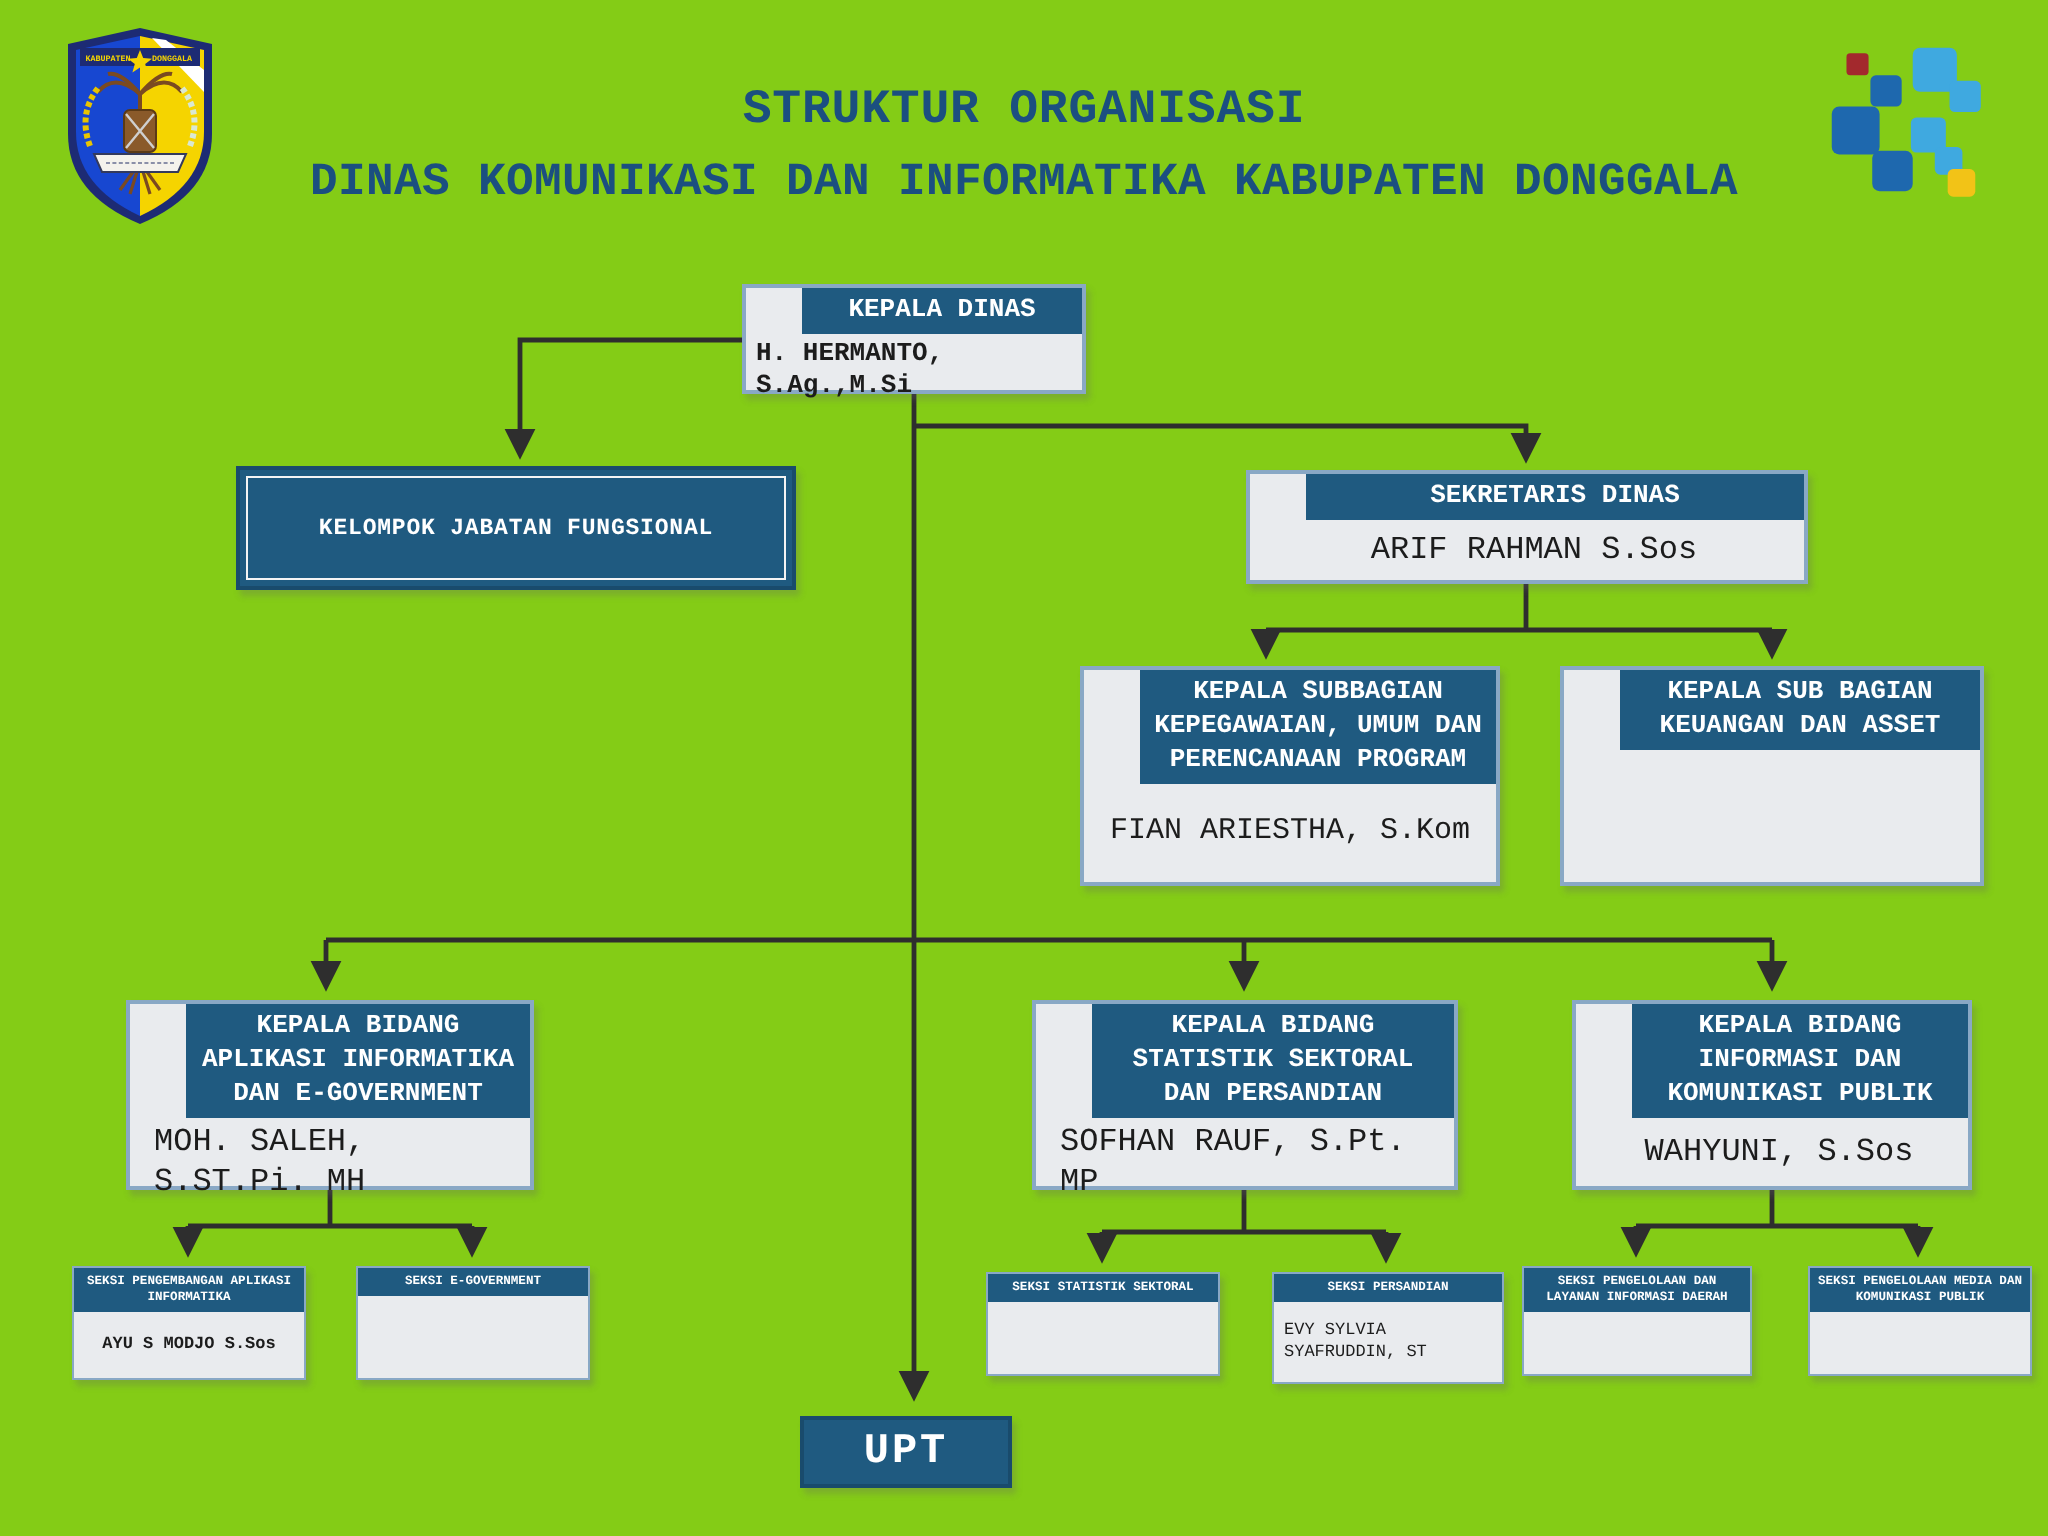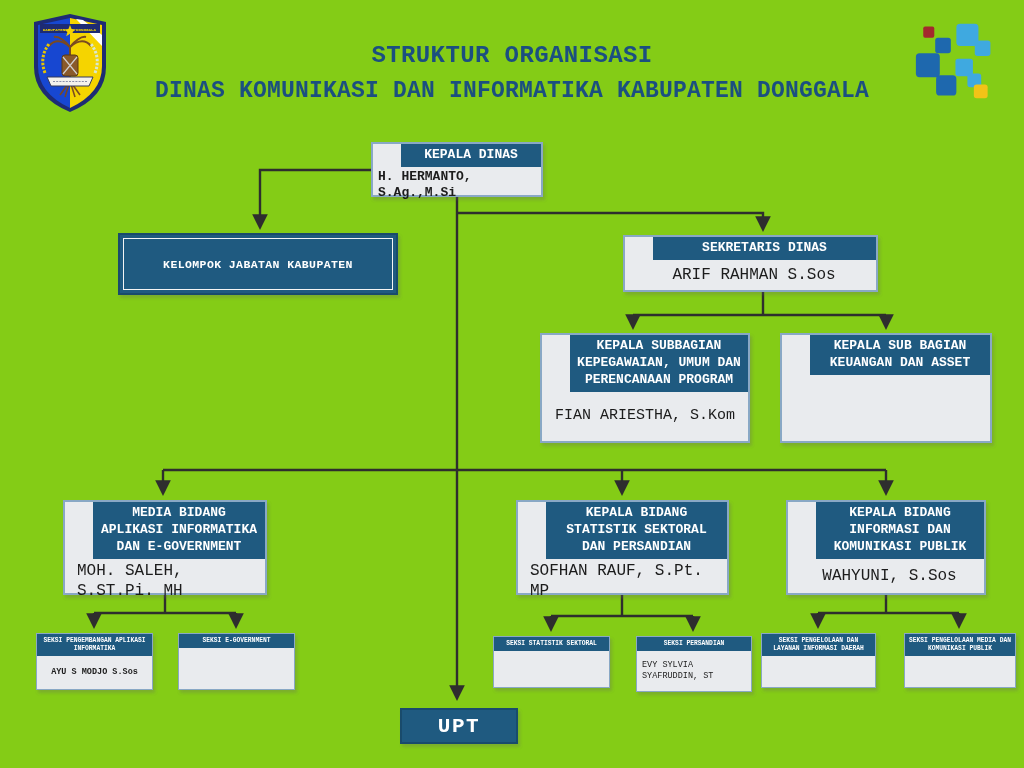--- a/index.html
+++ b/index.html
@@ -137,40 +137,40 @@
     <rect x="70" y="56" width="15" height="15" rx="3" fill="#3fa9e0"></rect>
     <rect x="77" y="68" width="15" height="15" rx="3" fill="#f2c317"></rect>
   </svg>
 
   <div class="node big" style="left:371px;top:142px;width:172px;height:55px">
     <div class="band">KEPALA DINAS</div>
     <div class="nbody nm-13b">H. HERMANTO, S.Ag.,M.Si</div>
   </div>
 
   <div class="node solid kelompok" style="left:118px;top:233px;width:280px;height:62px">
-    <div class="inner">KELOMPOK JABATAN KABUPATEN</div>
-  </div>
-
-  <div class="node big" style="left:623px;top:235px;width:255px;height:57px">
+    <div class="inner">KELOMPOK JABATAN FUNGSIONAL</div>
+  </div>
+
+  <div class="node big" style="left:623px;top:235px;width:281px;height:57px">
     <div class="band">SEKRETARIS DINAS</div>
     <div class="nbody nm-16">ARIF RAHMAN S.Sos</div>
   </div>
 
   <div class="node big" style="left:540px;top:333px;width:210px;height:110px">
     <div class="band">KEPALA SUBBAGIAN KEPEGAWAIAN, UMUM DAN PERENCANAAN PROGRAM</div>
     <div class="nbody nm-15">FIAN ARIESTHA, S.Kom</div>
   </div>
 
   <div class="node big" style="left:780px;top:333px;width:212px;height:110px">
     <div class="band">KEPALA SUB BAGIAN KEUANGAN DAN ASSET</div>
     <div class="nbody nm-15"></div>
   </div>
 
   <div class="node big" style="left:63px;top:500px;width:204px;height:95px">
-    <div class="band">MEDIA BIDANG APLIKASI INFORMATIKA DAN E-GOVERNMENT</div>
+    <div class="band">KEPALA BIDANG APLIKASI INFORMATIKA DAN E-GOVERNMENT</div>
     <div class="nbody nm-16">MOH. SALEH, S.ST.Pi. MH</div>
   </div>
 
   <div class="node big" style="left:516px;top:500px;width:213px;height:95px">
     <div class="band">KEPALA BIDANG STATISTIK SEKTORAL DAN PERSANDIAN</div>
     <div class="nbody nm-16">SOFHAN RAUF, S.Pt. MP</div>
   </div>
 
   <div class="node big" style="left:786px;top:500px;width:200px;height:95px">
     <div class="band">KEPALA BIDANG INFORMASI DAN KOMUNIKASI PUBLIK</div>
@@ -200,17 +200,17 @@
   <div class="node seksi" style="left:761px;top:633px;width:115px;height:55px">
     <div class="band">SEKSI PENGELOLAAN DAN LAYANAN INFORMASI DAERAH</div>
     <div class="nbody nm-9"></div>
   </div>
 
   <div class="node seksi" style="left:904px;top:633px;width:112px;height:55px">
     <div class="band">SEKSI PENGELOLAAN MEDIA DAN KOMUNIKASI PUBLIK</div>
     <div class="nbody nm-9"></div>
   </div>
 
-  <div class="node solid upt" style="left:400px;top:708px;width:118px;height:36px">
+  <div class="node solid upt" style="left:400px;top:708px;width:106px;height:36px">
     <div class="inner">UPT</div>
   </div>
 
 </div>
 
 </body></html>

